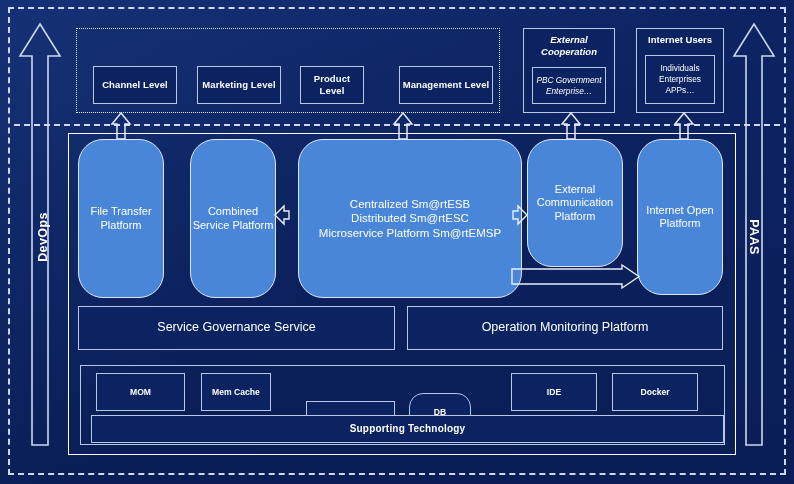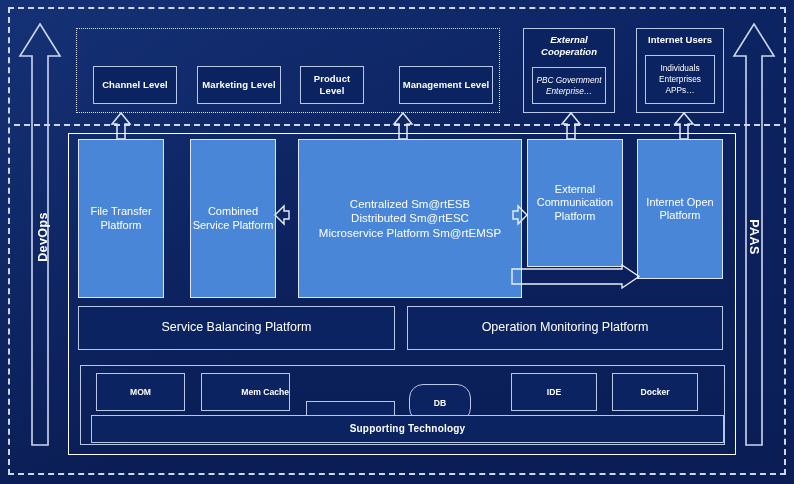--- a/index.html
+++ b/index.html
@@ -59,21 +59,21 @@
     position:absolute;left:14px;top:124px;width:766px;height:0;
     border-top:2px dashed #cdd8ee;
   }
 
   
   .body-frame{
     position:absolute;left:68px;top:133px;width:668px;height:322px;
     border:1.5px solid #ffffff;box-sizing:border-box;background:transparent;
   }
 
-  .plat-box{font-size:11px;font-weight:normal;}
+  .plat-box{font-size:11px;font-weight:normal;border-radius:25px;}
   .plat-box.center{font-size:11.5px;margin-left:9px;}
   .gov-box{font-size:12.5px;}
   .tech-box{font-size:8.6px;font-weight:bold;}
   .support-bar{font-size:10px;font-weight:bold;letter-spacing:.2px;}
 
   
   .tech-frame{
     position:absolute;left:80px;top:365px;width:645px;height:80px;
     border:1.5px solid #b9c7e6;box-sizing:border-box;
   }
@@ -172,21 +172,21 @@
   <div class="box blue-box plat-box center" style="left:289px;top:139px;width:224px;height:159px;flex-direction:column;">
     <span>Centralized Sm@rtESB</span>
     <span>Distributed Sm@rtESC</span>
     <span>Microservice Platform Sm@rtEMSP</span>
   </div>
 
   <div class="box blue-box plat-box" style="left:527px;top:139px;width:96px;height:128px;">
     <span>External Communication Platform</span>
   </div>
 
-  <div class="box blue-box plat-box" style="left:637px;top:139px;width:86px;height:140px;">
+  <div class="box blue-box plat-box" style="left:637px;top:139px;width:86px;height:156px;">
     <span>Internet Open Platform</span>
   </div>
 
   <div class="h-arrow" style="left:274px;top:204px;">
     <svg width="16" height="22" viewBox="0 0 16 22">
       <polygon points="1,11 10,2 10,7 15,7 15,15 10,15 10,20" fill="none" stroke="#e8eefa" stroke-width="1.4"></polygon>
     </svg>
   </div>
 
   <div class="h-arrow" style="left:512px;top:204px;">
@@ -195,38 +195,38 @@
     </svg>
   </div>
 
   <div class="h-arrow" style="left:512px;top:264px;">
     <svg width="128" height="26" viewBox="0 0 128 26">
       <polygon points="0,5 110,5 110,1 127,12.5 110,24 110,20 0,20" fill="none" stroke="#e8eefa" stroke-width="1.4"></polygon>
     </svg>
   </div>
 
   <div class="box dark-box gov-box" style="left:78px;top:306px;width:317px;height:44px;">
-    <span>Service Balancing Platform</span>
+    <span>Service Governance Service</span>
   </div>
   <div class="box dark-box gov-box" style="left:407px;top:306px;width:316px;height:44px;">
     <span>Operation Monitoring Platform</span>
   </div>
 
   <div class="tech-frame"></div>
 
   <div class="box dark-box tech-box" style="left:96px;top:373px;width:89px;height:38px;">
     <span>MOM</span>
   </div>
-  <div class="box dark-box tech-box" style="left:201px;top:373px;width:89px;height:38px;justify-content:flex-end;">
+  <div class="box dark-box tech-box" style="left:201px;top:373px;width:70px;height:38px;">
     <span>Mem Cache</span>
   </div>
   <div class="box dark-box tech-box" style="left:306px;top:373px;width:89px;height:38px;margin-top:28px;">
     <span>Load Balancing</span>
   </div>
-  <div class="box dark-box tech-box" style="left:409px;top:384px;width:62px;height:38px;border-radius:14px;">
+  <div class="box dark-box tech-box" style="left:409px;top:393px;width:62px;height:38px;border-radius:14px;">
     <span>DB</span>
   </div>
   <div class="box dark-box tech-box" style="left:511px;top:373px;width:86px;height:38px;">
     <span>IDE</span>
   </div>
   <div class="box dark-box tech-box" style="left:612px;top:373px;width:86px;height:38px;">
     <span>Docker</span>
   </div>
 
   <div class="box dark-box support-bar" style="left:91px;top:415px;width:633px;height:28px;">

